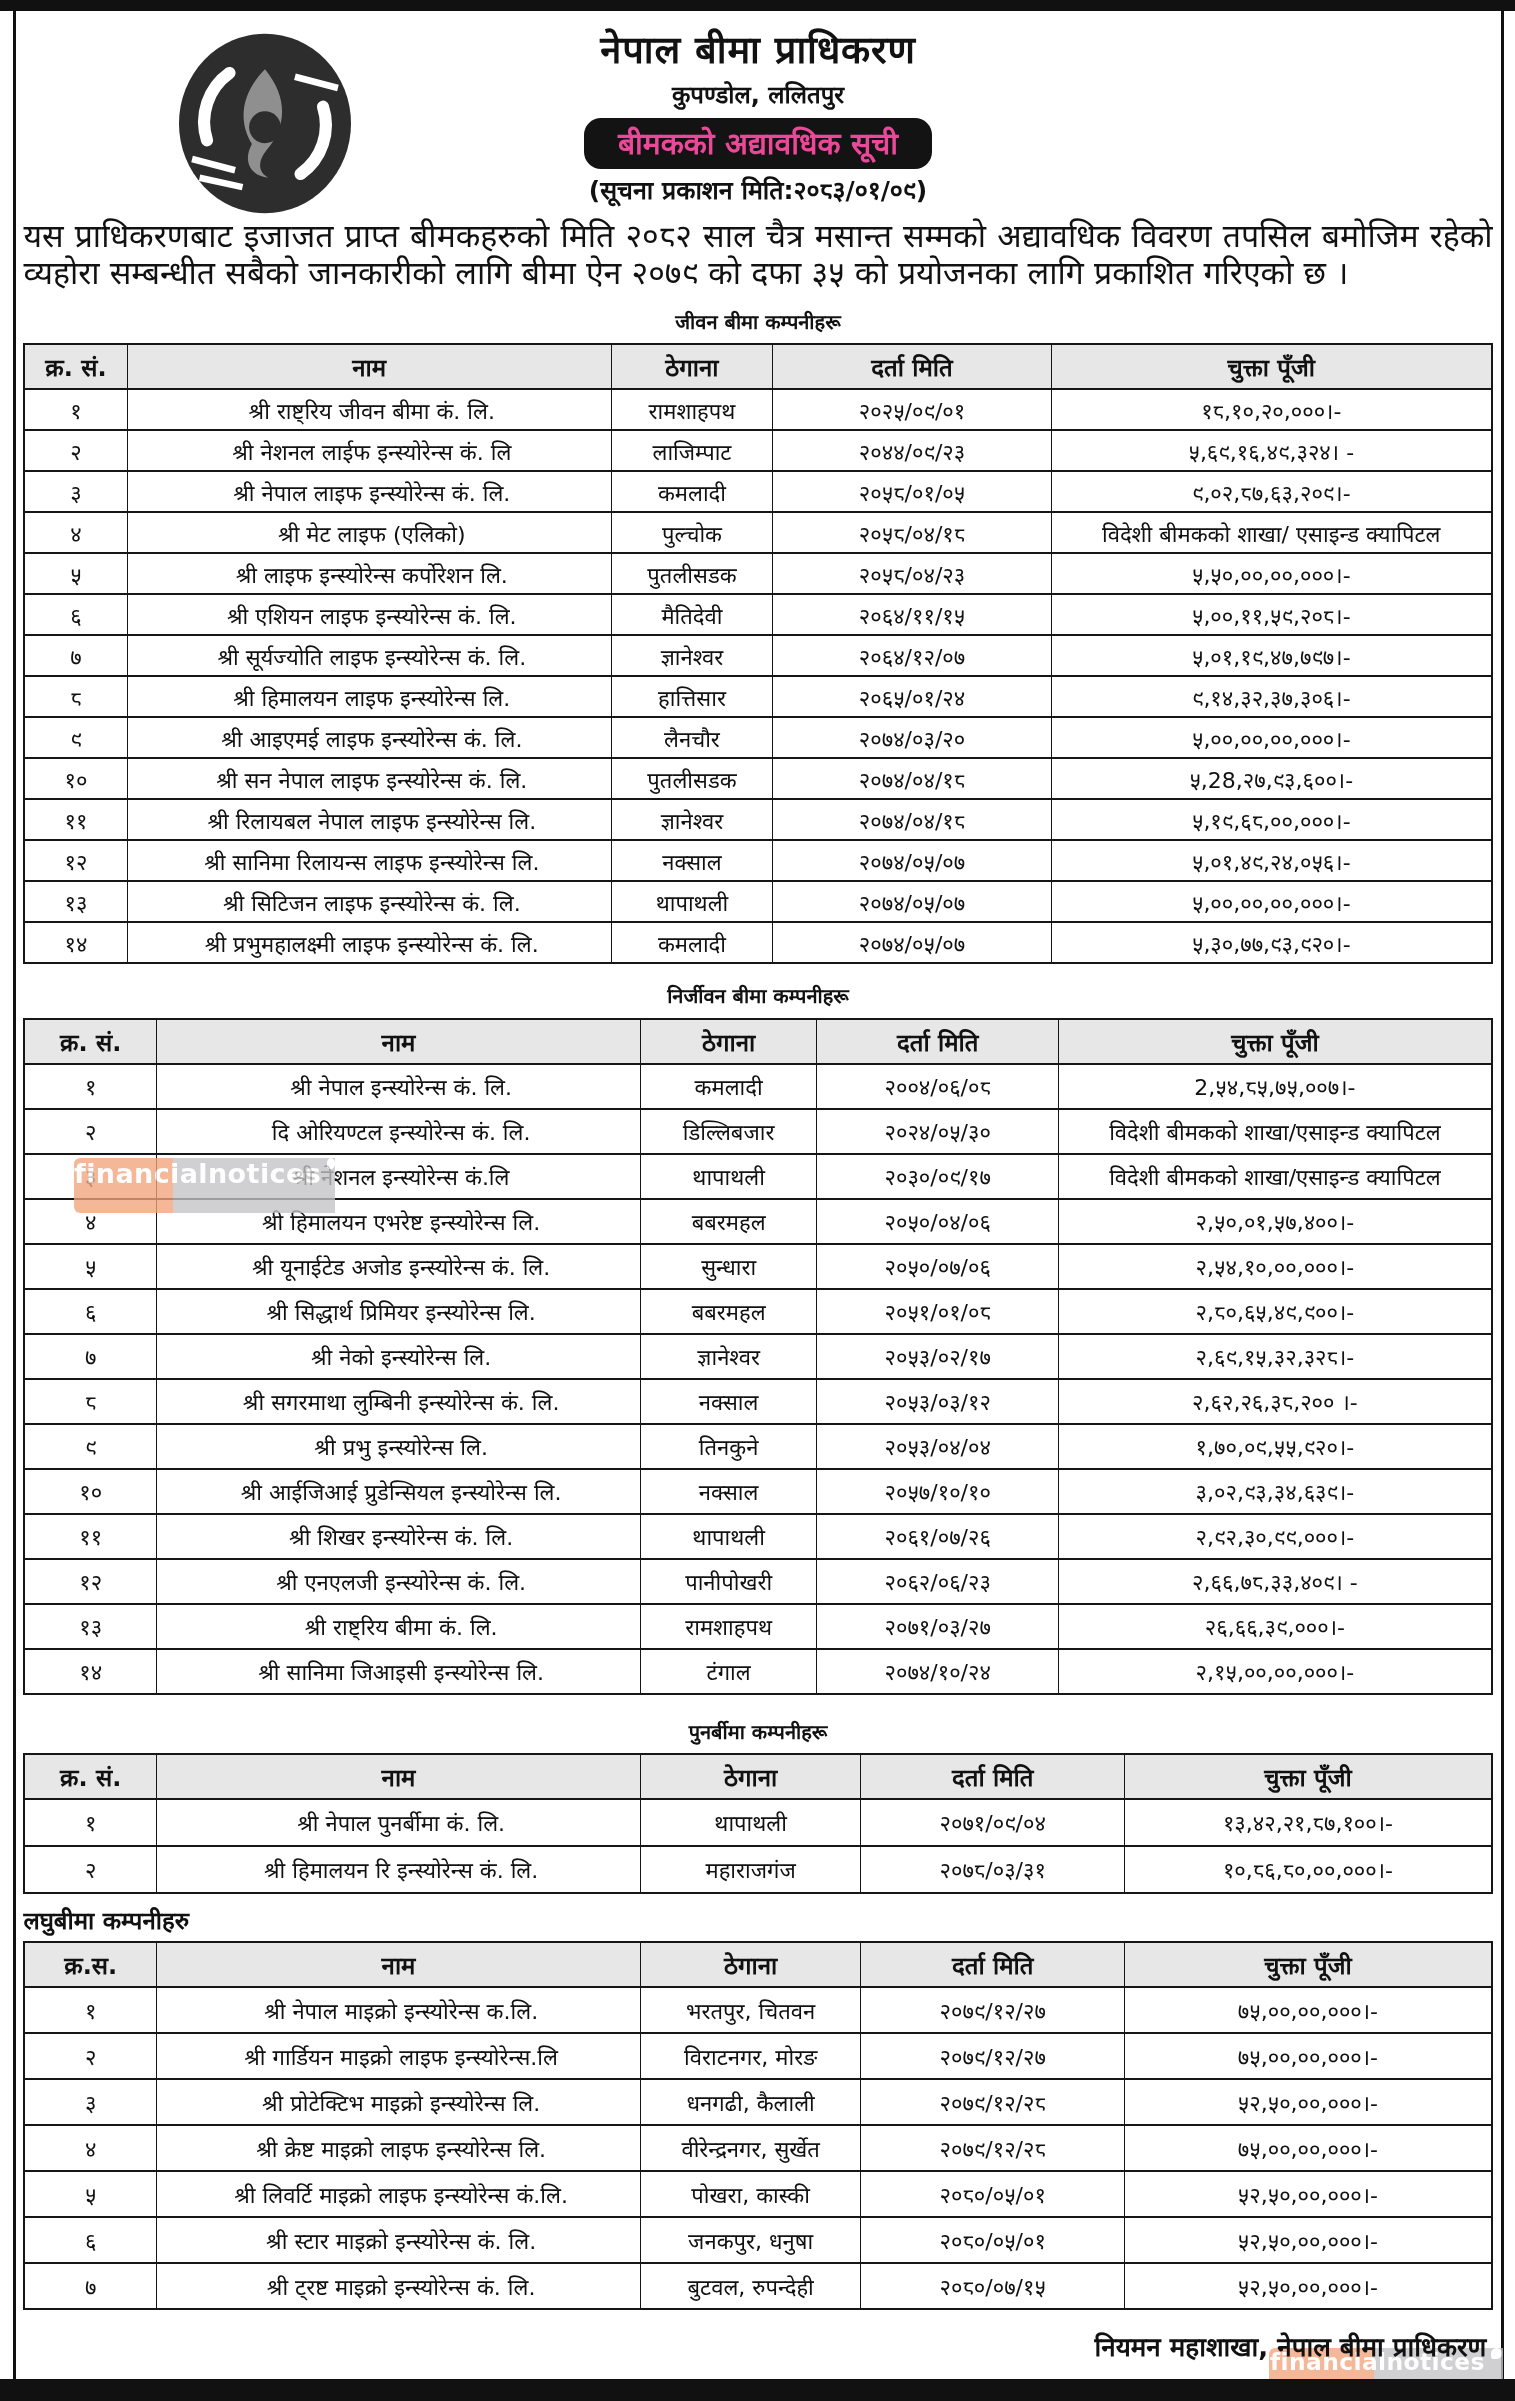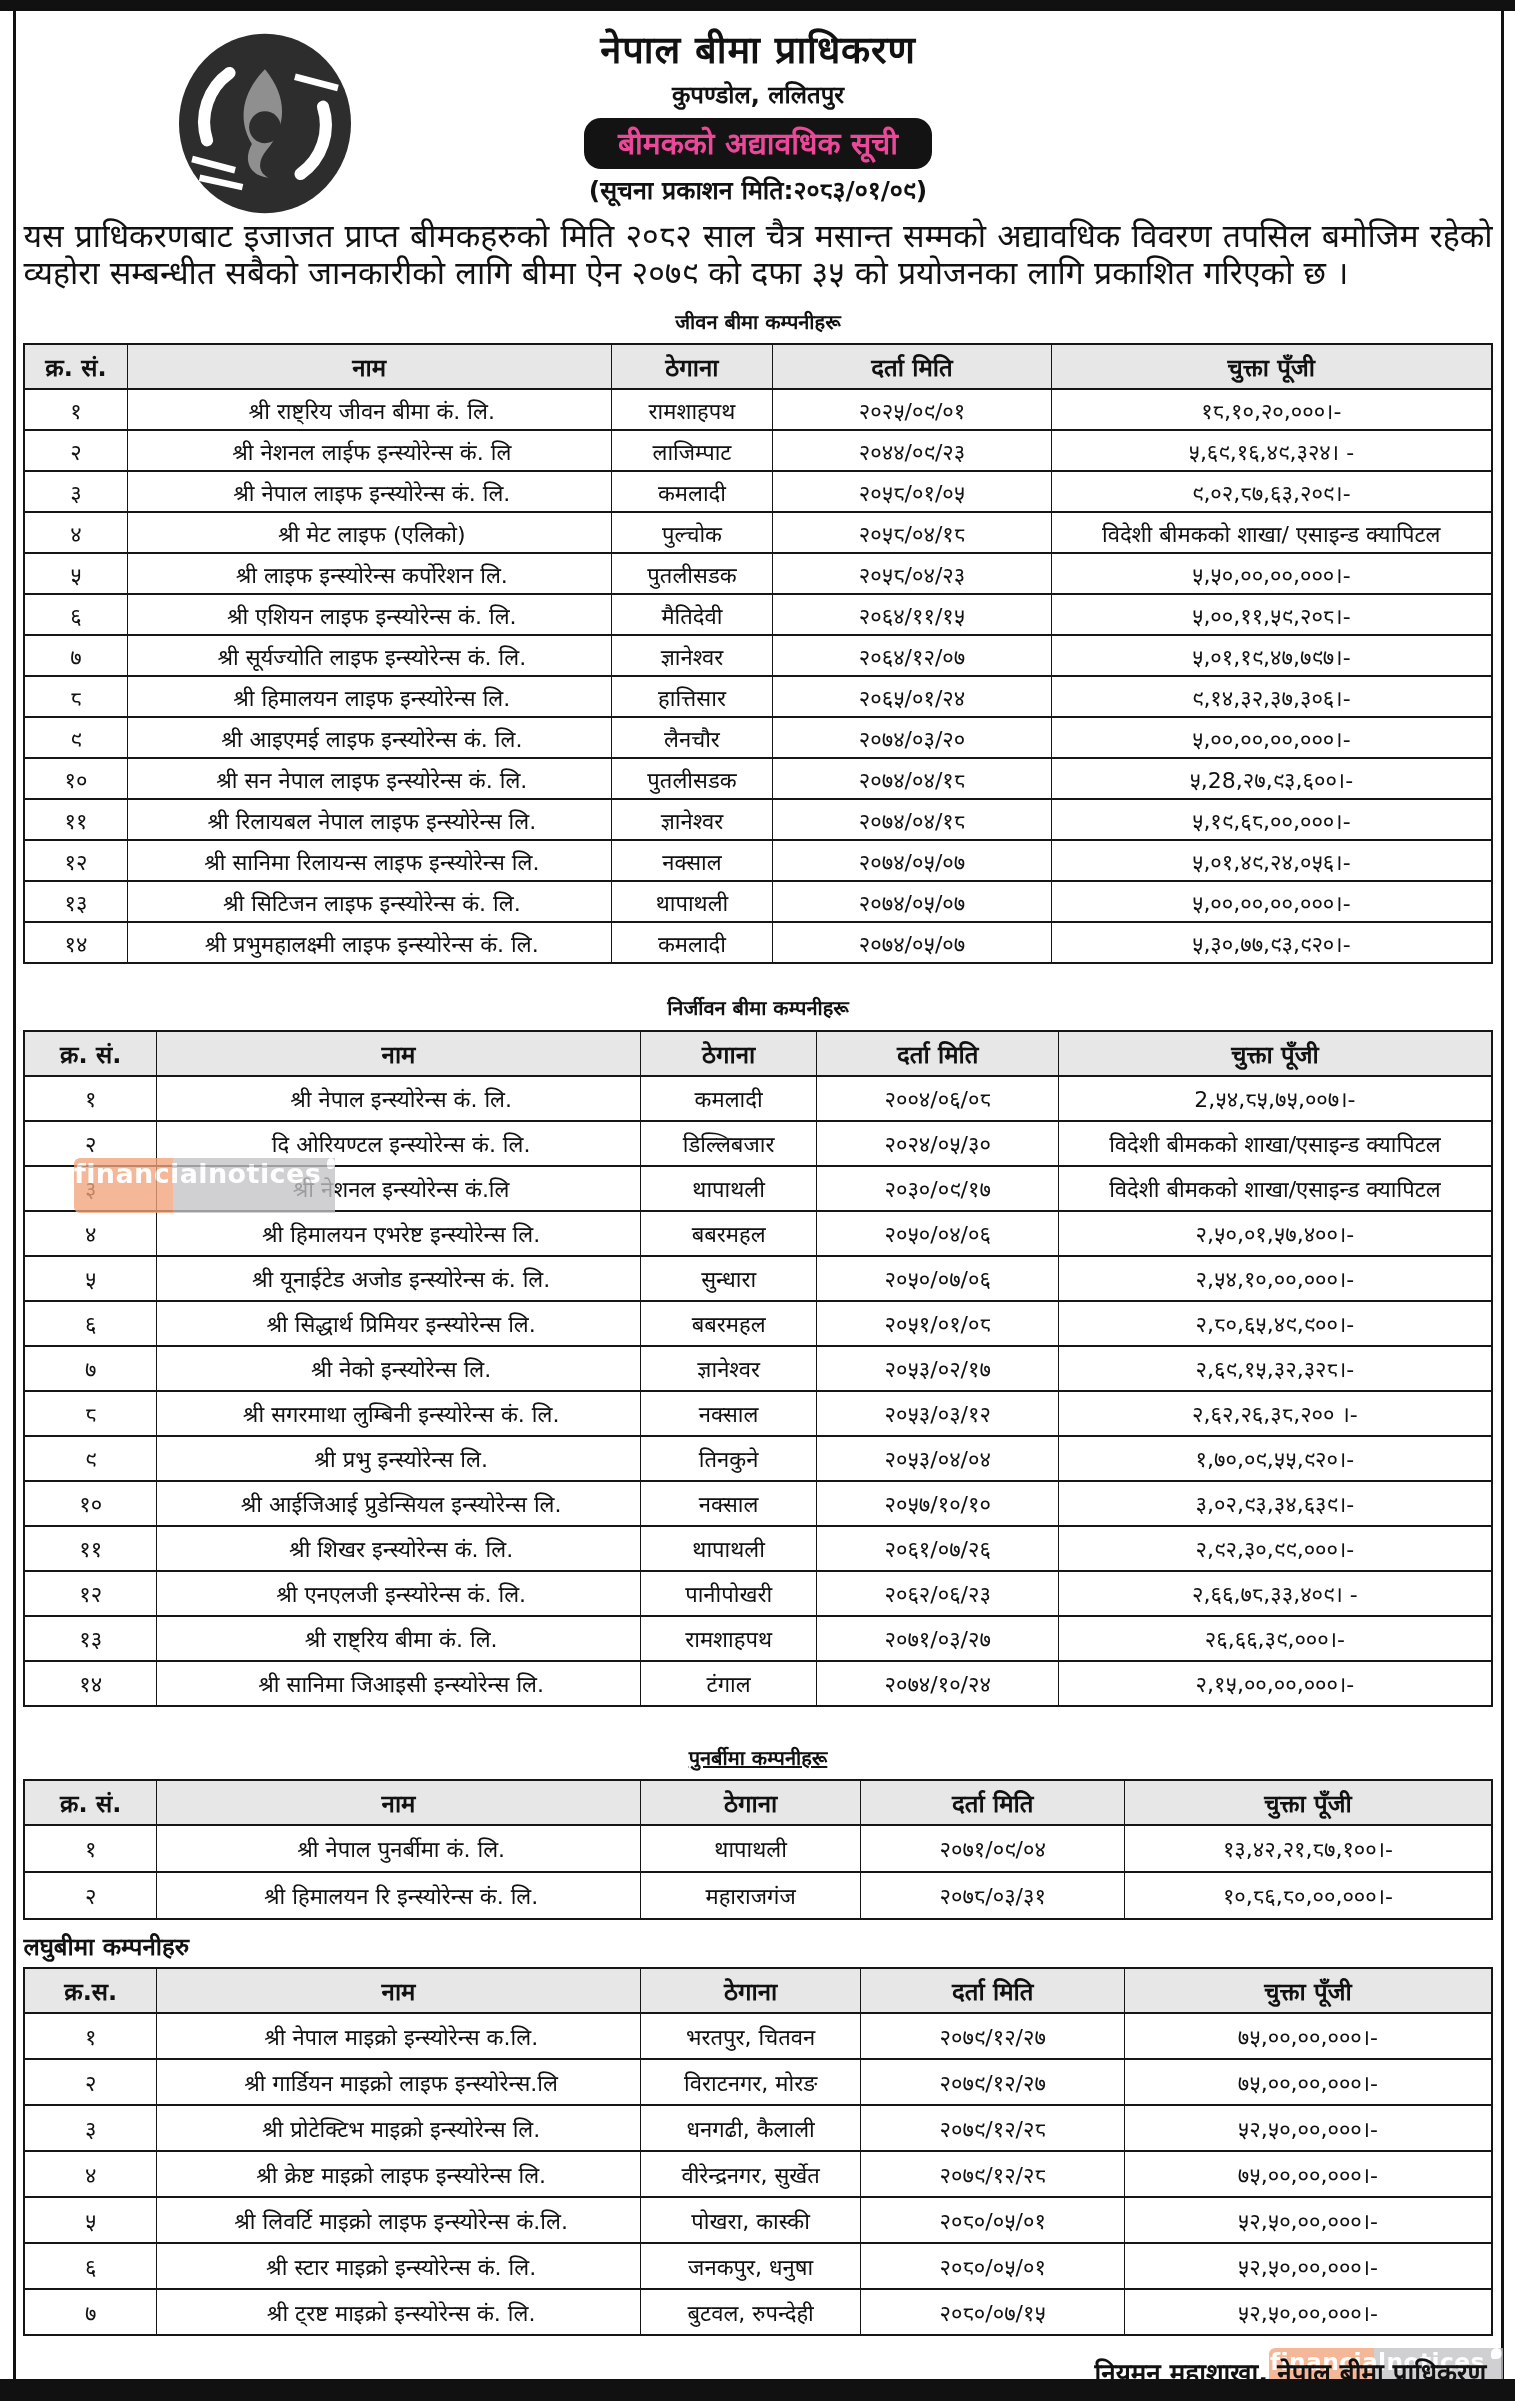--- a/index.html
+++ b/index.html
@@ -48,22 +48,22 @@
   }
   .tbl td {
     border:1.6px solid #161616; border-top-width:2.3px; font-size:22px;
     padding:1.6px 7.8px; text-align:center; overflow:hidden; white-space:nowrap;
   }
   .tbl td.name { text-align:center; padding-left:13px; }
   .t0 td { height:41px; }
   .t1 td { height:45px; }
   .t2 td { height:47px; }
   .t3 td { height:46px; }
-  .sec.s1 .sec-title { margin-top:26px; }
-  .sec.s2 .sec-title { margin-top:33px;text-decoration:underline; }
+  .sec.s1 .sec-title { margin-top:14px; }
+  .sec.s2 .sec-title { margin-top:19px; }
 
   
   .footer {
     position:relative; z-index:2; margin-top:20px; padding-right:6.2px;
     text-align:right; font-size:26px; font-weight:bold; line-height:34px;
   }
 
   
   .watermark {
     position:absolute; display:flex; align-items:flex-start; justify-content:center;

